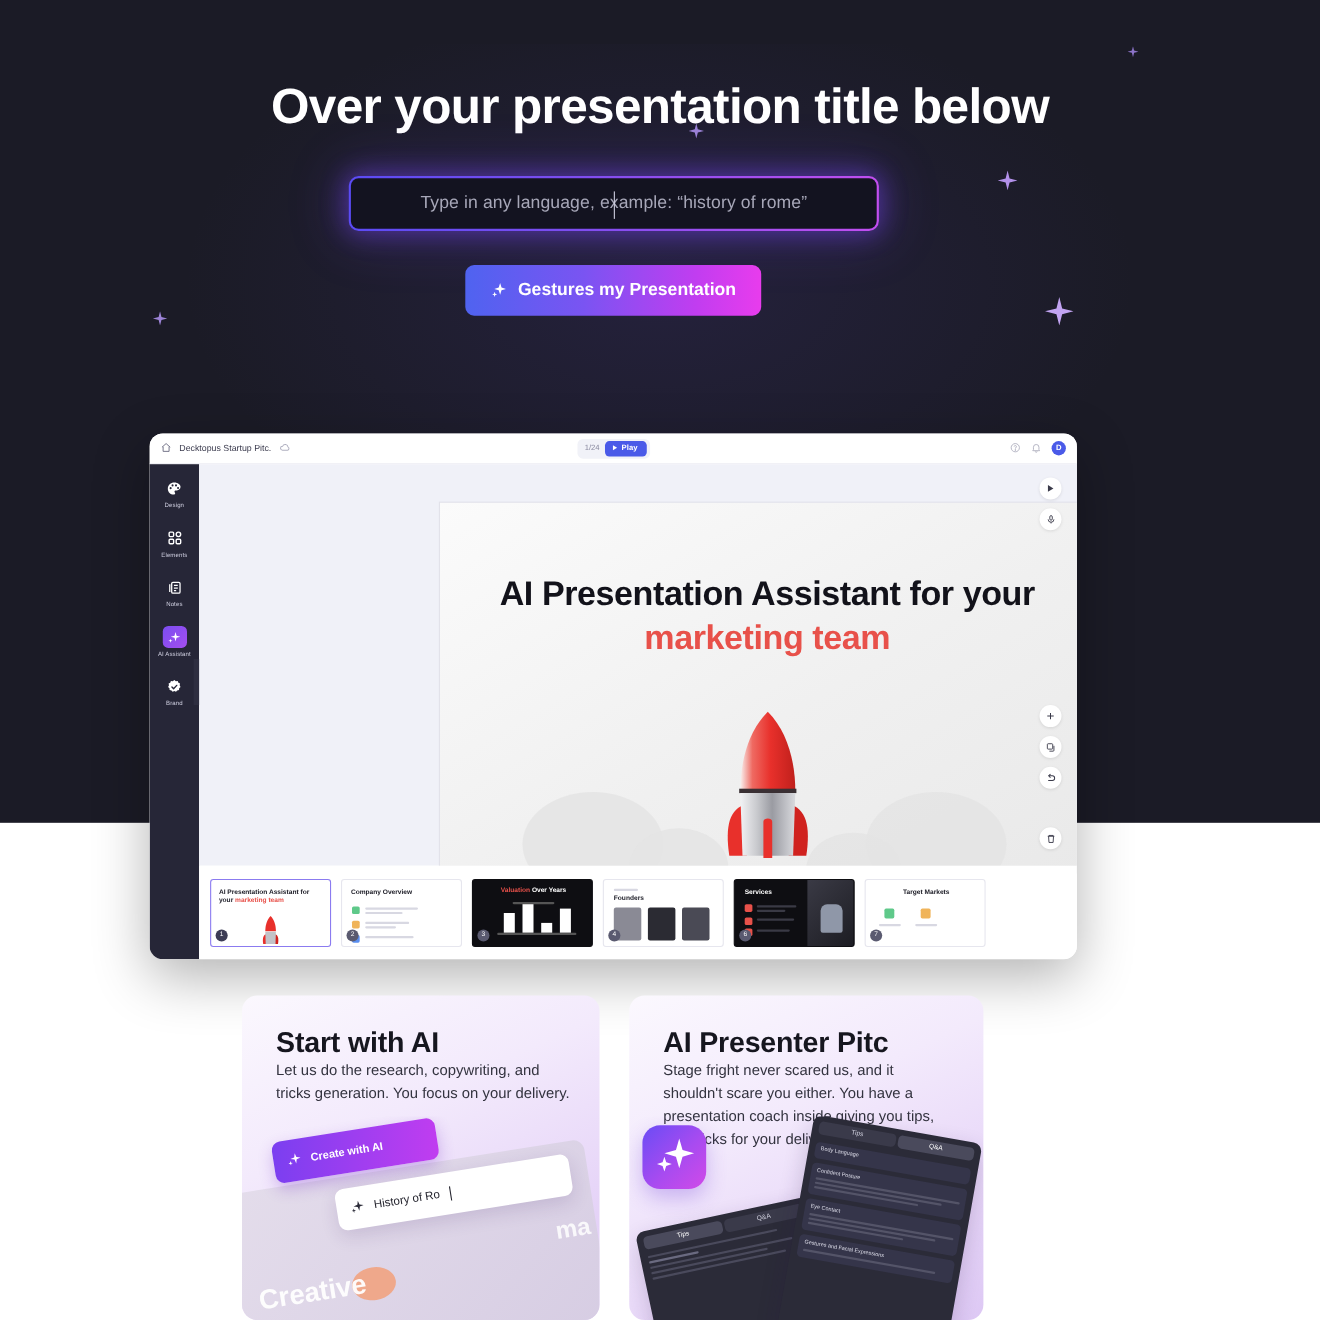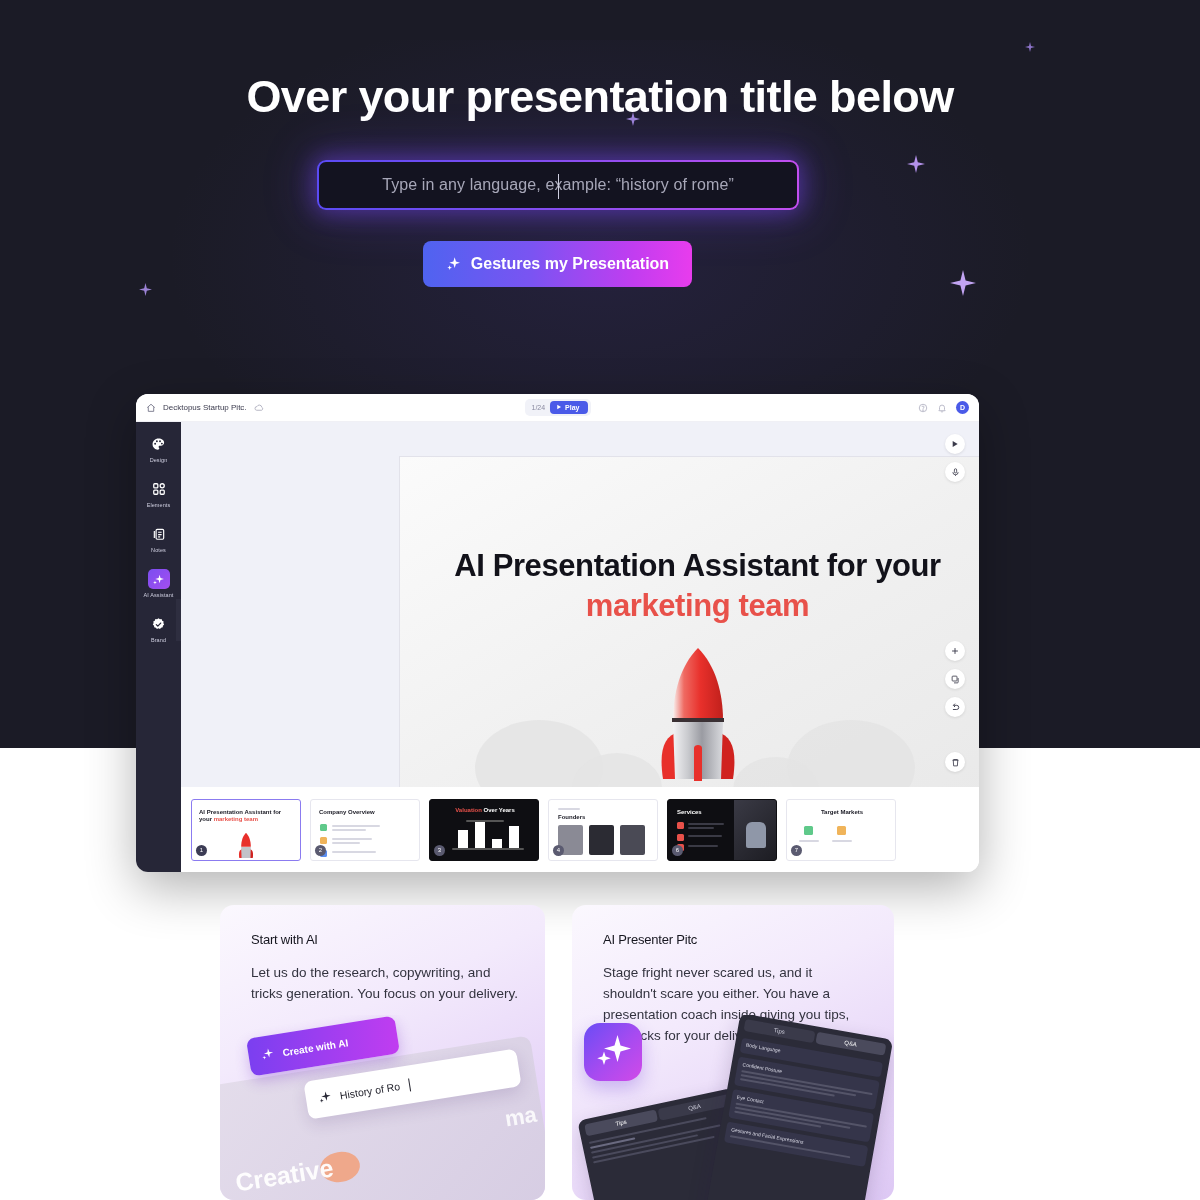--- a/index.html
+++ b/index.html
@@ -127,21 +127,21 @@
   .canvas-area {
     position: absolute; left: 45px; top: 28px; right: 0; height: 365px;
     background: #f0f1f8;
   }
   .slide {
     position: absolute; left: 218px; top: 34px; width: 597px; height: 338px;
     background: linear-gradient(150deg,#fbfbfb 0%, #f0f0f0 55%, #e9e9e9 100%);
     border: 1px solid #e2e2ea; overflow: hidden;
   }
   .slide-title {
-    position: absolute; left: 0; top: 89px; width: 100%; text-align: center;
+    position: absolute; left: 0; top: 63px; width: 100%; text-align: center;
     font-size: 31px; font-weight: 700; color: #12121a; line-height: 1.28;
     letter-spacing: -.4px; padding: 0 30px;
   }
   .slide-title .accent { color: #e8514a; }
   .cloud {
     position: absolute; border-radius: 50%;
     background: #e4e4e4; opacity: .85;
   }
   .rocket { position: absolute; left: 50%; bottom: 0; transform: translateX(-50%); }
 
@@ -190,22 +190,22 @@
   .cards {
     position: absolute; left: 0; top: 905px; width: 1200px; height: 295px;
   }
   .card {
     position: absolute; border-radius: 14px; overflow: hidden;
     background: linear-gradient(155deg, #fbf8fe 0%, #f3eafc 38%, #e7d6f8 72%, #ddc8f4 100%);
   }
   .card1 { left: 220px; top: 0; width: 325px; height: 295px; }
   .card2 { left: 572px; top: 0; width: 322px; height: 295px; }
   .card-title {
-    position: absolute; left: 31px; top: 27px; font-size: 13px;
-    font-weight: 400; color: #16161f; letter-spacing: -.2px;
+    position: absolute; left: 31px; top: 27px; font-size: 26px;
+    font-weight: 700; color: #16161f; letter-spacing: -.2px;
   }
   .card-body {
     position: absolute; left: 31px; top: 58px; width: 268px;
     font-size: 13.5px; line-height: 1.55; color: #33333f;
   }
   .card2 .card-body { width: 262px; }
   .card-art { position: absolute; left: 0; bottom: 0; width: 100%; height: 185px; overflow: hidden; }
 
   .art-deck {
     position: absolute; left: -5px; bottom: -30px; width: 330px; height: 170px;

